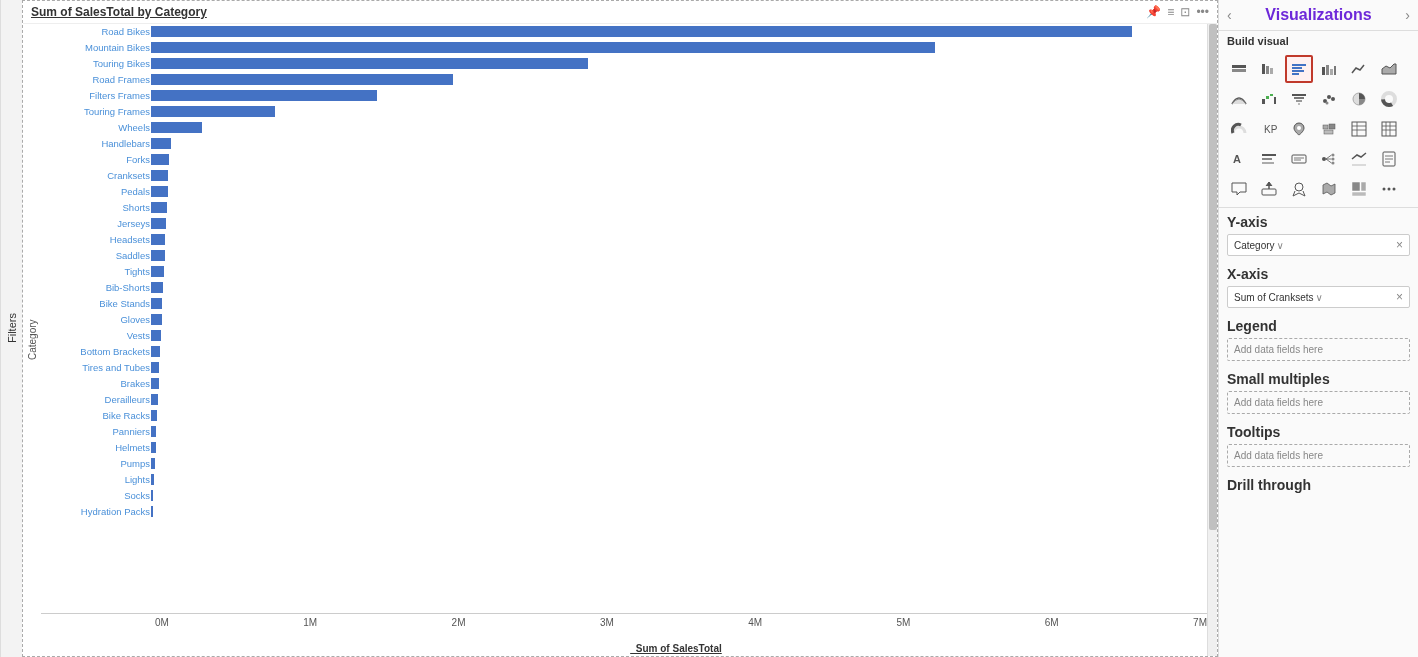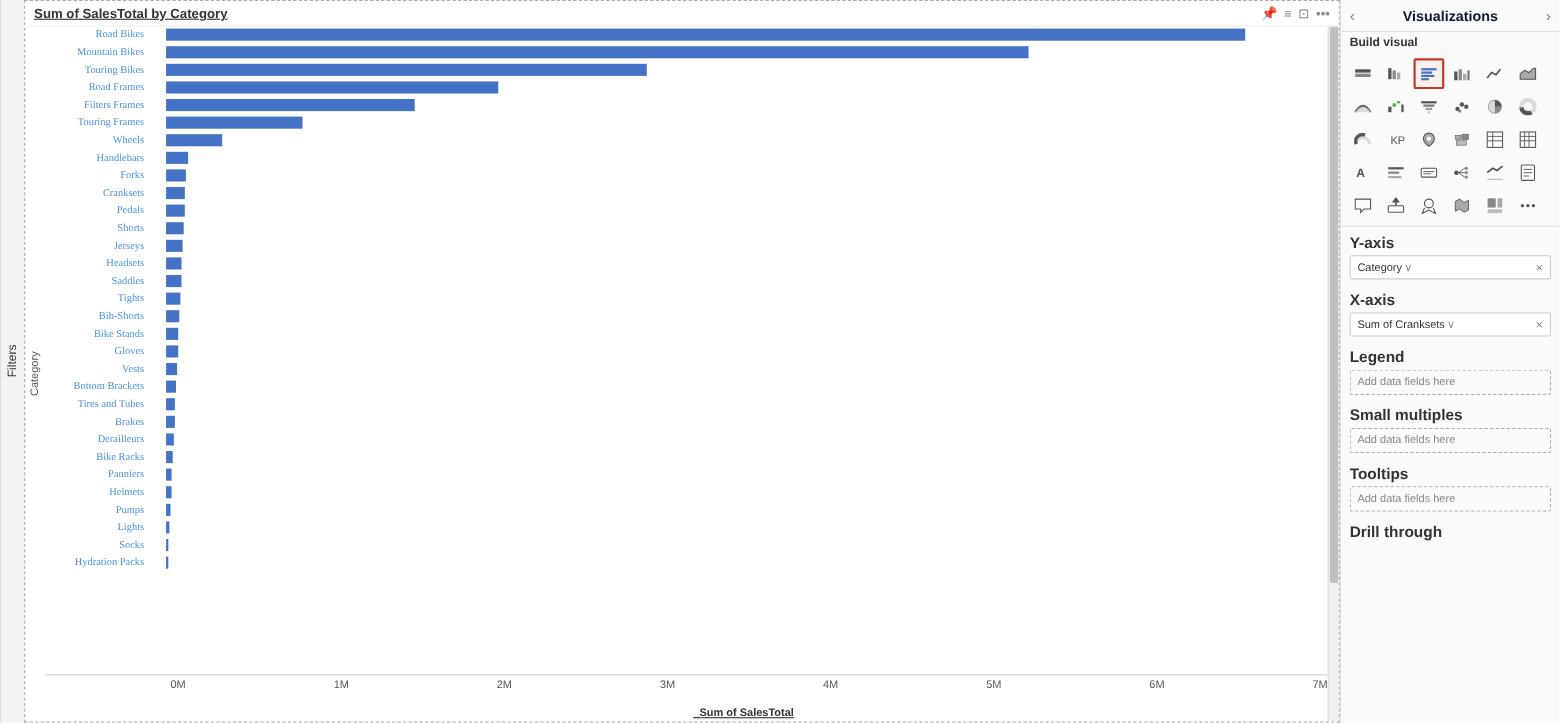--- a/index.html
+++ b/index.html
@@ -99,24 +99,23 @@
       align-items: center;
       height: 15px;
       margin-bottom: 1px;
     }
 
     .bar-label {
       text-align: right;
       width: 110px;
       font-size: 9.5px;
       color: #4a90d9;
-      padding-right: 20px;
+      padding-right: 1px;
       flex-shrink: 0;
       white-space: nowrap;
-      font-family: Liberation Serif, serif;
     }
 
     .bar-track {
       flex: 1;
       height: 11px;
       position: relative;
       background: transparent;
     }
 
     .bar-fill {
@@ -191,23 +190,23 @@
 
     .viz-header {
       display: flex;
       align-items: center;
       justify-content: space-between;
       padding: 6px 8px;
       border-bottom: 1px solid #ddd;
     }
 
     .viz-title {
-      font-size: 13px;
+      font-size: 16px;
       font-weight: 600;
-      color: #0f172a;
+      color: #6d28d9;
     }
 
     .build-visual-label {
       font-size: 11px;
       color: #333;
       padding: 4px 8px;
       font-weight: 600;
     }
 
     .viz-icons-grid {

